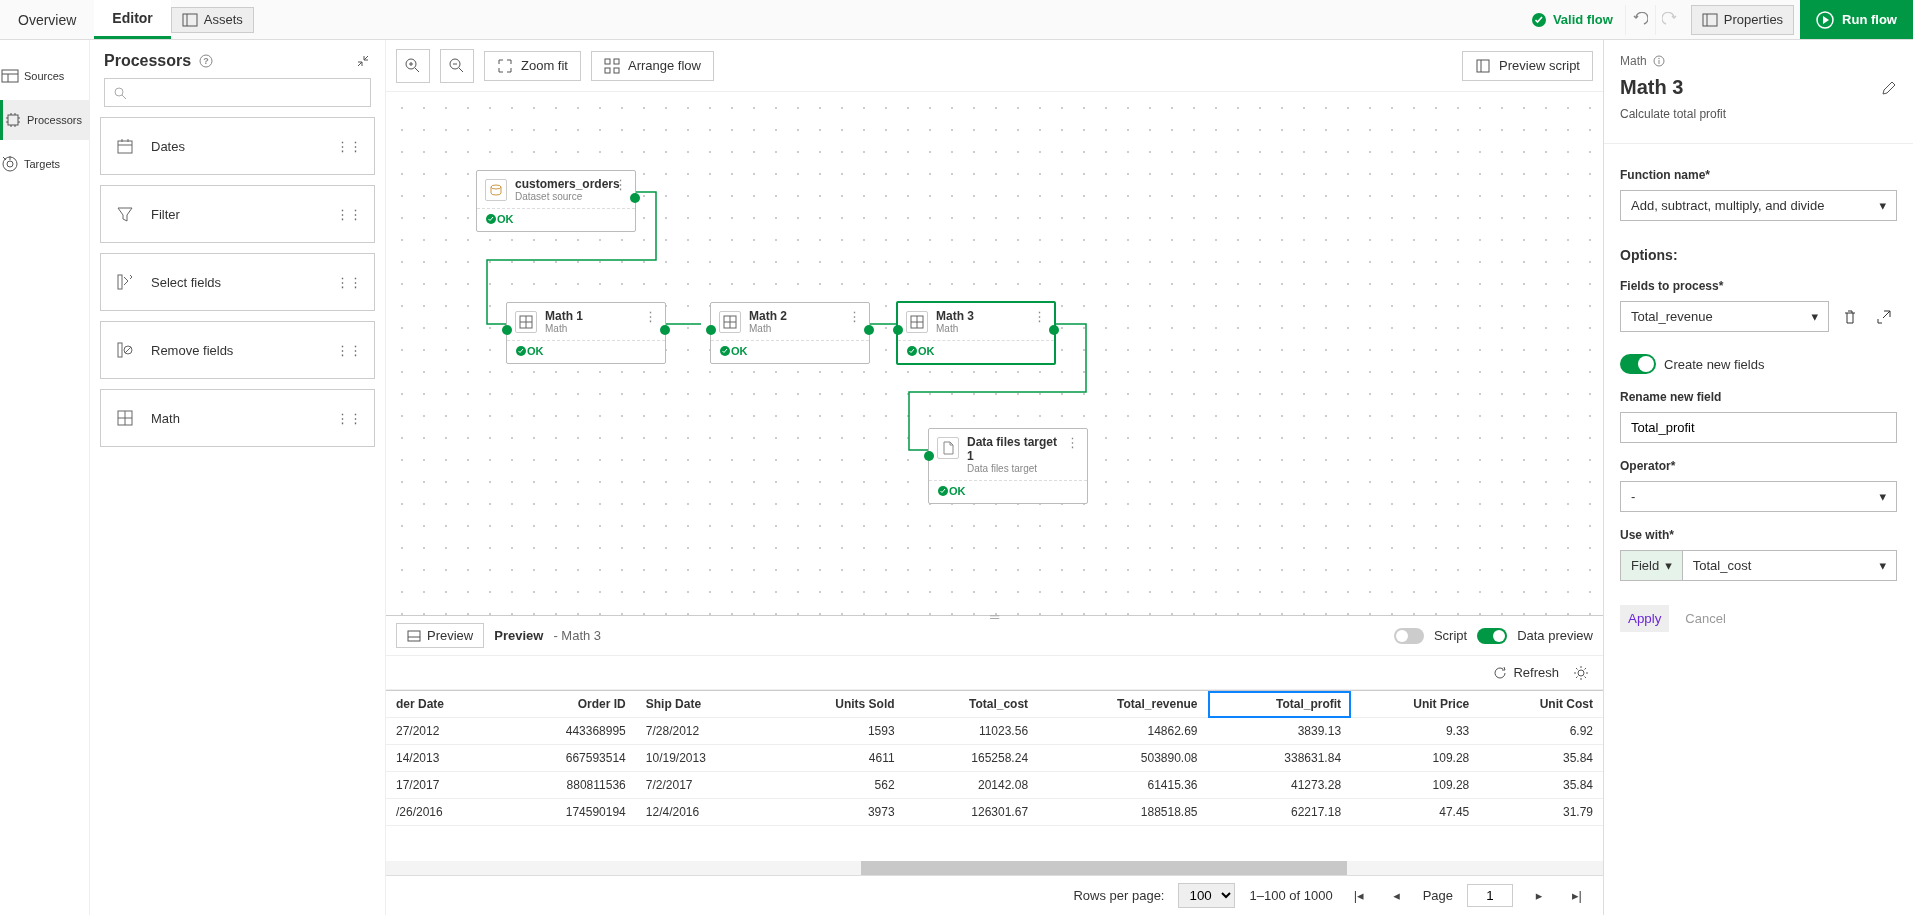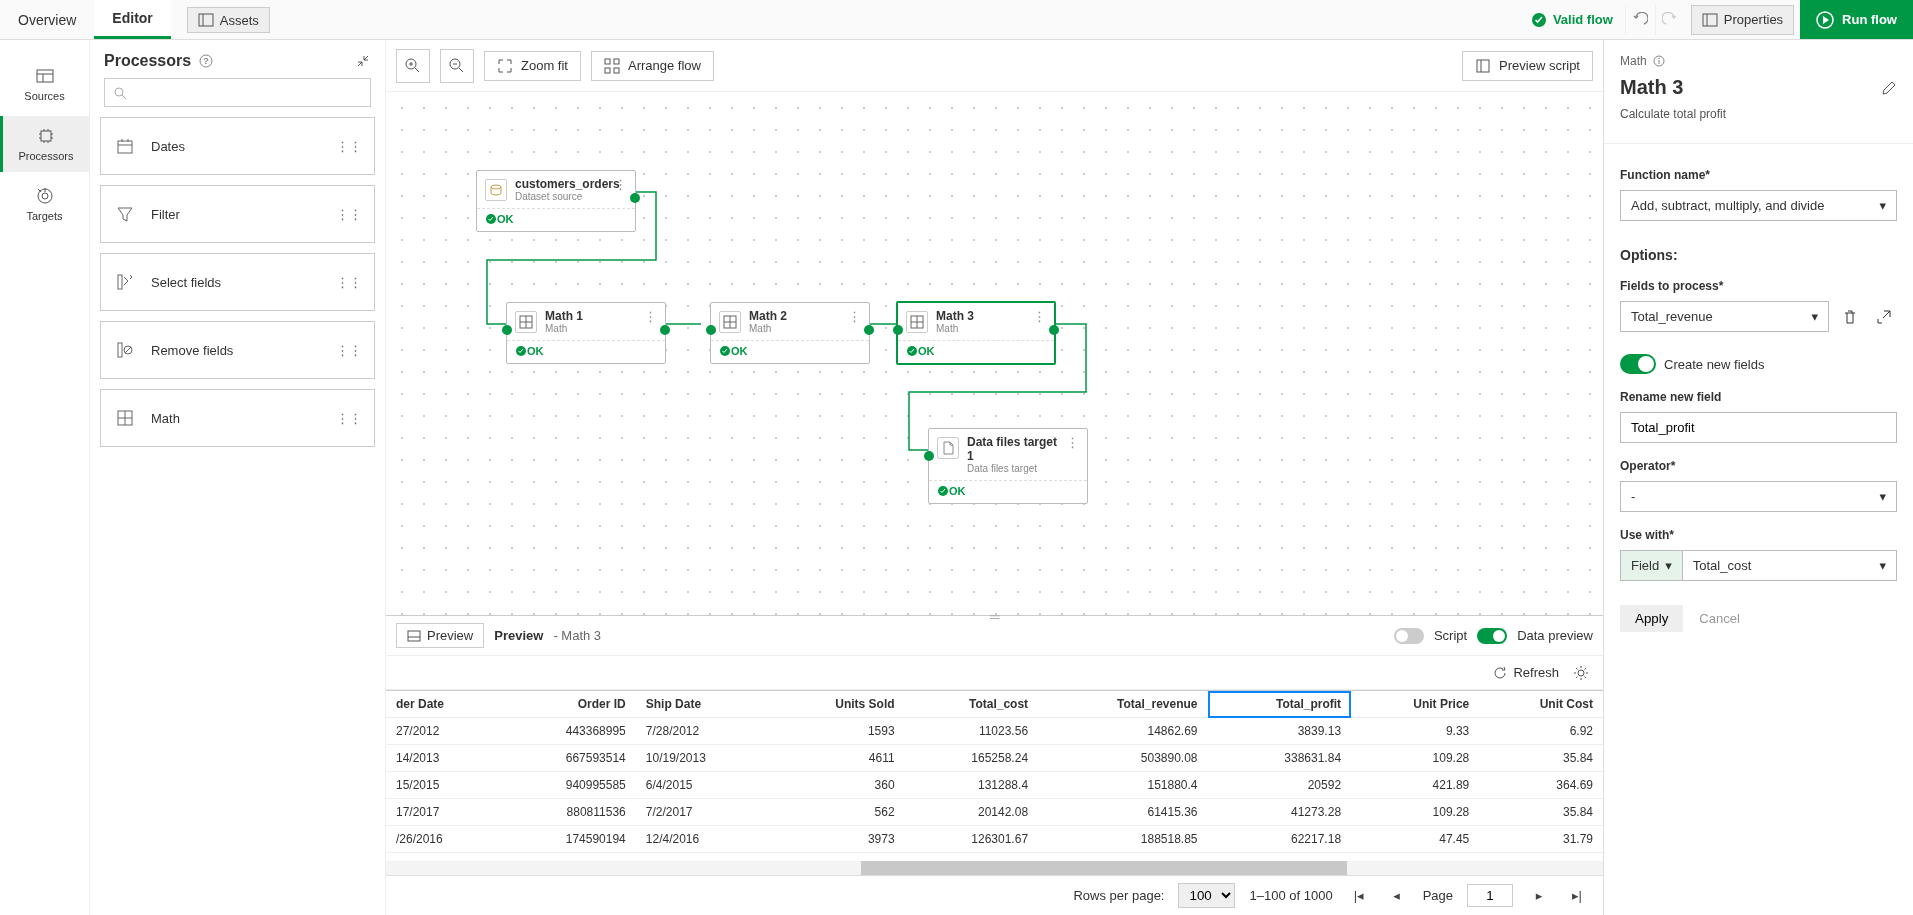--- a/index.html
+++ b/index.html
@@ -4,33 +4,33 @@
 <style>
 * { box-sizing: border-box; margin: 0; padding: 0; }
 body { font-family: "Segoe UI", Arial, sans-serif; font-size: 13px; color: #333; background: #fff; overflow: hidden; }
 .app { width: 1913px; height: 915px; display: flex; flex-direction: column; }
 
 
 .topbar { height: 40px; display: flex; align-items: center; border-bottom: 1px solid #ddd; background: #fafafa; }
 .topbar .tabs { display: flex; height: 100%; }
 .topbar .tab { padding: 0 18px; display: flex; align-items: center; cursor: pointer; font-size: 14px; }
 .topbar .tab.active { background: #fff; border-bottom: 3px solid #009845; font-weight: 600; }
-.topbar .assets-btn { margin-left: 16px; border: 1px solid #ccc; background: #eee; padding: 4px 10px; display: flex; align-items: flex-end; gap: 6px; cursor: pointer; }
+.topbar .assets-btn { margin-left: 0; border: 1px solid #ccc; background: #eee; padding: 4px 10px; display: flex; align-items: center; gap: 6px; cursor: pointer; }
 .topbar .spacer { flex: 1; }
 .topbar .valid { color: #009845; display: flex; align-items: center; gap: 6px; font-weight: 600; margin-right: 12px; }
 .topbar .iconbtn { width: 30px; height: 30px; display: flex; align-items: center; justify-content: center; color: #888; border-left: 1px solid #eee; cursor: pointer;}
 .topbar .props-btn { border: 1px solid #ccc; background: #eee; padding: 6px 10px; display: flex; align-items: center; gap: 6px; cursor: pointer; margin: 0 6px; }
 .topbar .run-btn { background: #009845; color: #fff; padding: 0 16px; height: 100%; display: flex; align-items: center; gap: 8px; cursor: pointer; font-weight: 600; }
 
 
 .main { flex: 1; display: flex; min-height: 0; }
 
 
 .leftnav { width: 90px; border-right: 1px solid #eee; display: flex; flex-direction: column; align-items: center; padding-top: 16px; gap: 4px; }
-.leftnav .navitem { width: 100%; display: flex; flex-direction: column; align-items: center; padding: 10px 0; cursor: pointer; font-size: 11px; gap: 4px; }
+.leftnav .navitem { width: 100%; display: flex; flex-direction: row; align-items: center; padding: 10px 0; cursor: pointer; font-size: 11px; gap: 4px; }
 .leftnav .navitem.active { background: #eee; border-left: 3px solid #009845; }
 .leftnav .navicon { width: 20px; height: 20px; }
 
 
 .procpanel { width: 296px; border-right: 1px solid #eee; display: flex; flex-direction: column; background: #fff; }
 .procpanel .pp-header { padding: 12px 14px 8px; display: flex; align-items: center; justify-content: space-between; }
 .procpanel .pp-header h3 { font-size: 16px; font-weight: 600; display:flex; align-items:center; gap:8px;}
 .procpanel .pp-search { margin: 0 14px 10px; border: 1px solid #ccc; padding: 6px 8px; display: flex; align-items: center; gap: 6px; }
 .procpanel .pp-search input { border: none; outline: none; flex: 1; }
 .procpanel .pp-list { flex: 1; overflow-y: auto; padding: 0 10px 10px; position: relative; }
@@ -91,21 +91,21 @@
 .rp-select, .rp-input { width: 100%; border: 1px solid #bbb; padding: 7px 10px; font-size: 13px; display:flex; align-items:center; justify-content:space-between; background:#fff;}
 .rp-row { display: flex; align-items: center; gap: 8px; }
 .rp-row .rp-select { flex: 1; }
 .rp-iconbtn { width:26px; height:26px; display:flex; align-items:center; justify-content:center; cursor:pointer;}
 .toggle-lg { width: 36px; height: 20px; border-radius: 10px; background: #009845; position: relative; cursor:pointer;}
 .toggle-lg .knob { width: 16px; height: 16px; border-radius: 50%; background: #fff; position: absolute; top: 2px; left: 18px; }
 .field-pair { display:flex; gap:0; }
 .field-pair .left { border:1px solid #bbb; background:#e6f3ea; padding:7px 10px; display:flex; align-items:center; gap:6px;}
 .field-pair .right { flex:1; border:1px solid #bbb; border-left:none; padding:7px 10px; display:flex; align-items:center; justify-content:space-between;}
 .rp-actions { display:flex; gap:16px; margin-top:16px; align-items:center;}
-.rp-actions .apply { background:#eee; color:#000000; padding:6px 15px; border:none;}
+.rp-actions .apply { background:#eee; color:#6d28d9; padding:6px 8px; border:none;}
 .rp-actions .cancel { color:#999; }
 
 svg { display:block; }
 </style>
 </head>
 <body>
 
 <div class="app">
 
   <div class="topbar">
@@ -516,31 +516,20 @@
                   <td class="num">667593514</td>
                   <td>10/19/2013</td>
                   <td class="num">4611</td>
                   <td class="num">165258.24</td>
                   <td class="num">503890.08</td>
                   <td class="num">338631.84</td>
                   <td class="num">109.28</td>
                   <td class="num">35.84</td>
                 </tr>
                 <tr>
-                  <td>15/2015</td>
-                  <td class="num">940995585</td>
-                  <td>6/4/2015</td>
-                  <td class="num">360</td>
-                  <td class="num">131288.4</td>
-                  <td class="num">151880.4</td>
-                  <td class="num">20592</td>
-                  <td class="num">421.89</td>
-                  <td class="num">364.69</td>
-                </tr>
-                <tr>
                   <td>17/2017</td>
                   <td class="num">880811536</td>
                   <td>7/2/2017</td>
                   <td class="num">562</td>
                   <td class="num">20142.08</td>
                   <td class="num">61415.36</td>
                   <td class="num">41273.28</td>
                   <td class="num">109.28</td>
                   <td class="num">35.84</td>
                 </tr>

